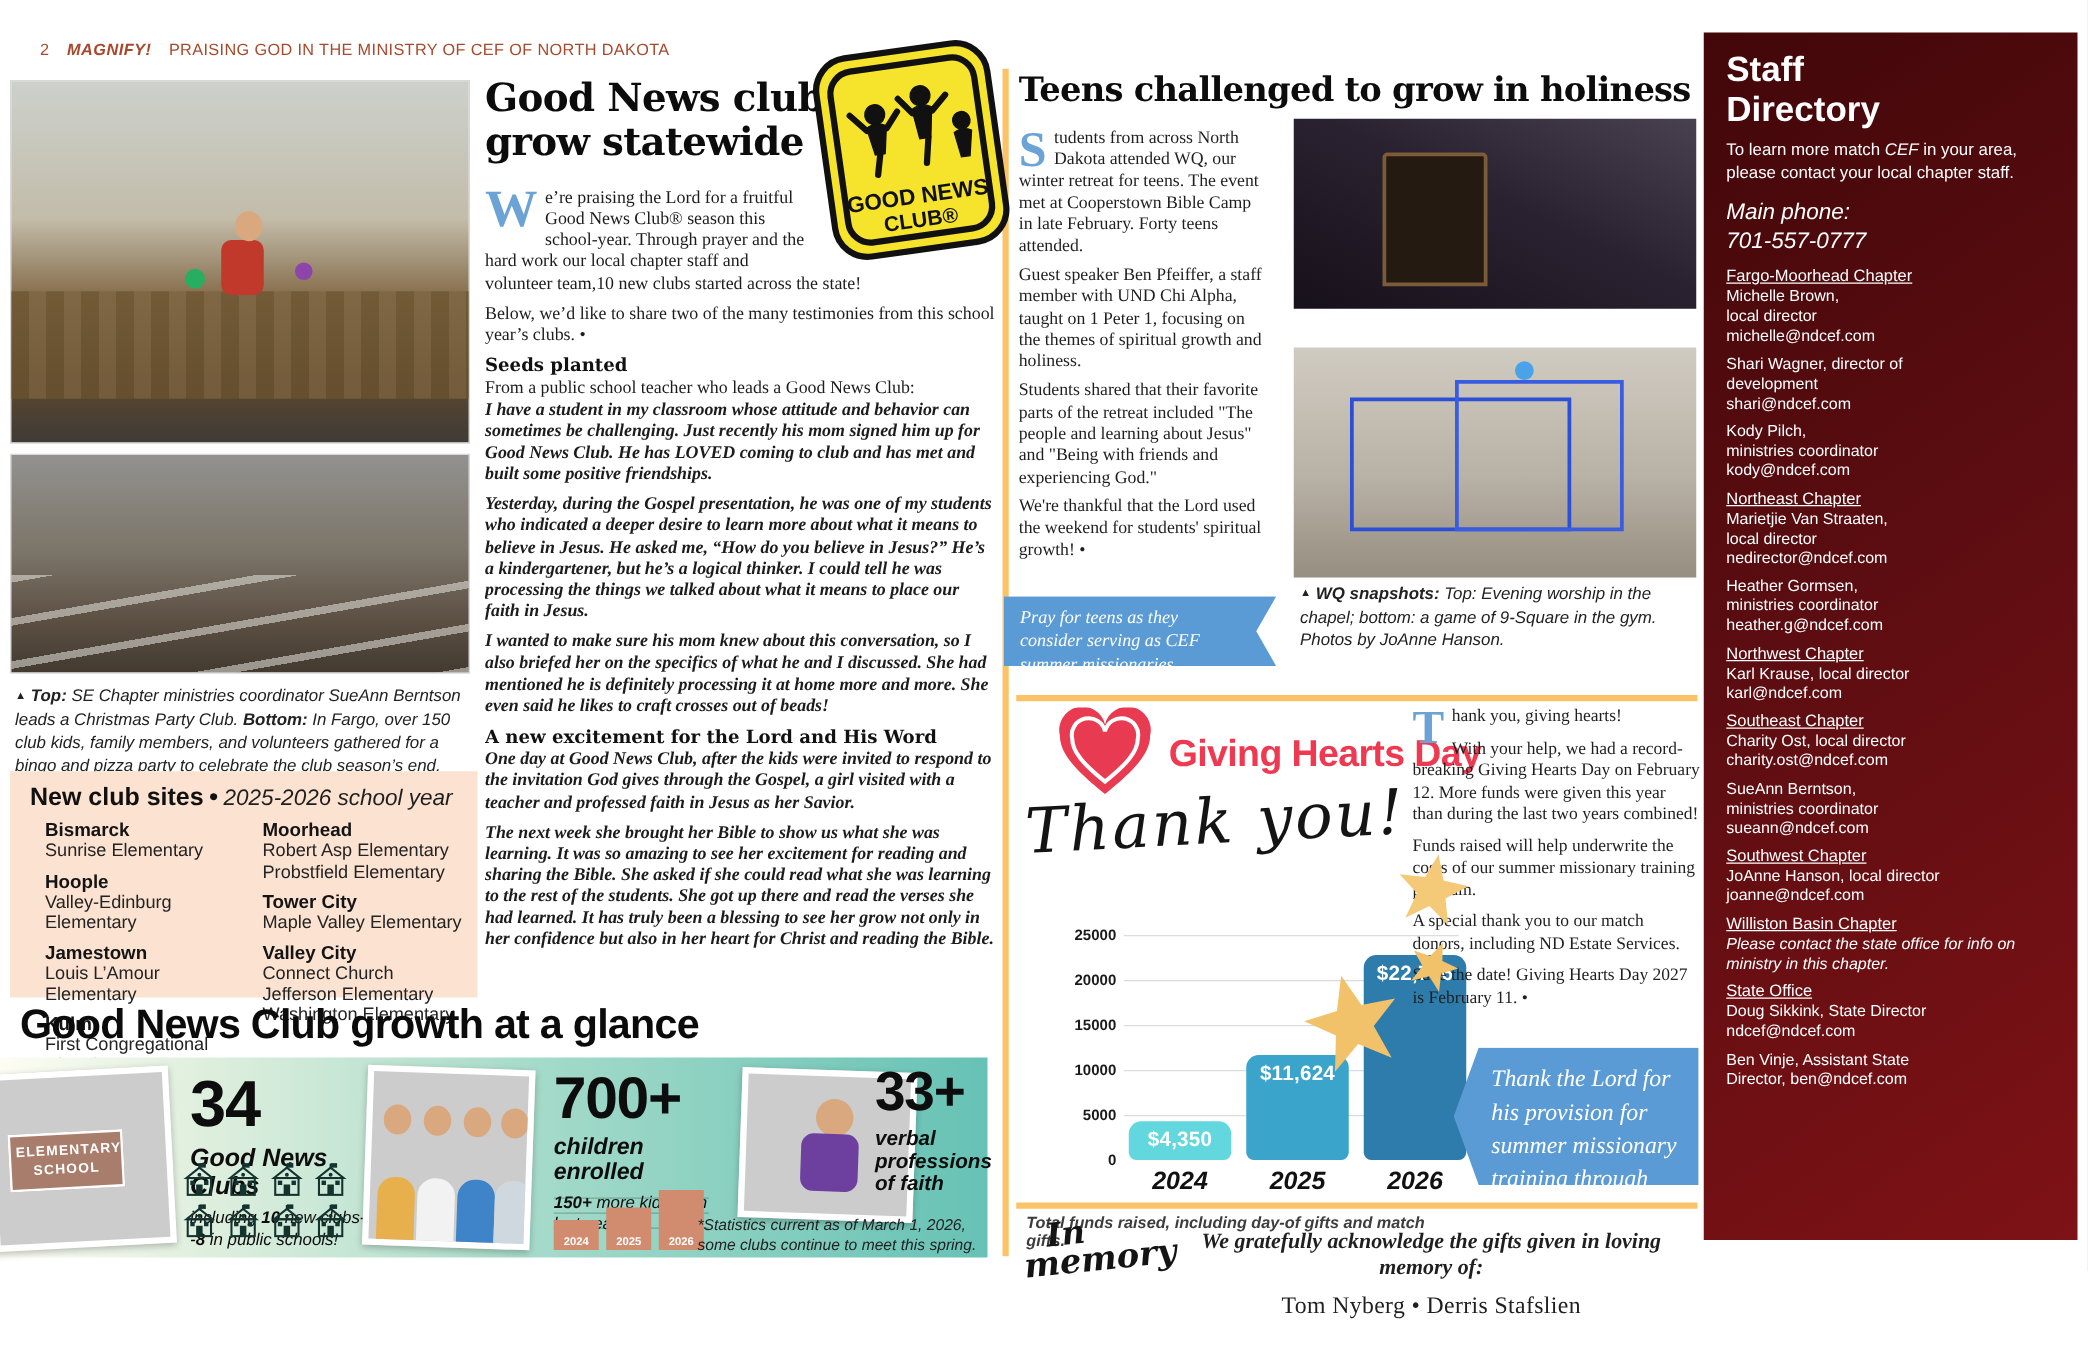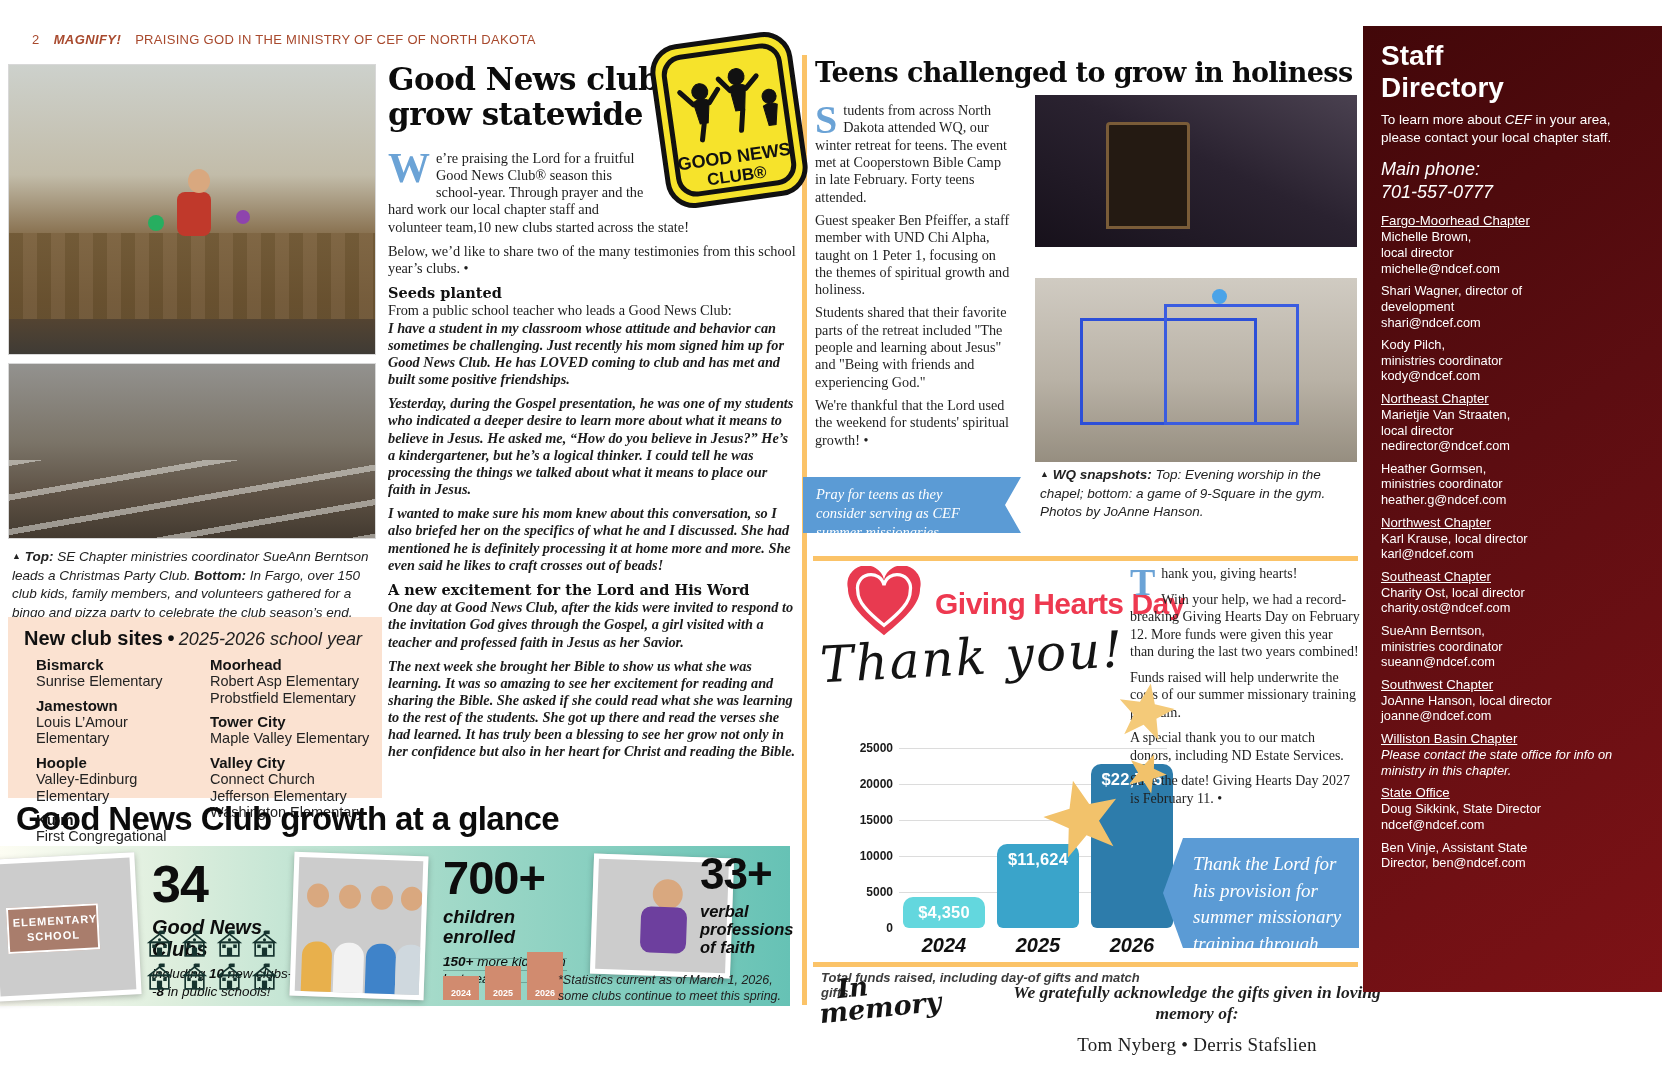--- a/index.html
+++ b/index.html
@@ -114,21 +114,21 @@
   .star { position:absolute; z-index:4; }
   .gh-right { position:absolute; left:1130px; top:565px; width:230px; height:272px; overflow:hidden;
      font-family:"Liberation Serif", serif; font-size:14px; line-height:1.25; }
   .gh-right p { margin-bottom:8px; }
 
   
   .mem-logo { position:absolute; left:818px; top:970px; transform:rotate(-6deg);
      font-family:"DejaVu Serif", serif; font-style:italic; font-weight:bold; color:#141414; }
   .mem-logo .l1 { font-size:26px; margin-left:20px; }
   .mem-logo .l2 { font-size:27px; margin-top:-8px; }
-  .mem-text { position:absolute; left:982px; top:982px; width:430px; text-align:center; }
+  .mem-text { position:absolute; left:930px; top:982px; width:430px; text-align:center; }
   .mem-text .l1 { font-family:"Liberation Serif", serif; font-style:italic; font-weight:bold; font-size:17.5px; }
   .mem-text .l2 { font-family:"Liberation Serif", serif; font-size:19px; margin-top:10px; letter-spacing:.3px; }
 
   
   .sidebar { position:absolute; left:1363px; top:26px; width:299px; height:966px;
      background:linear-gradient(145deg,#420709 0%,#5c0d11 45%,#7e1216 100%);
      color:#fff; padding:14px 18px; overflow:hidden; }
   .sb-title { font-size:28px; font-weight:bold; line-height:1.15; }
   .sb-intro { font-size:13.5px; line-height:1.3; margin-top:7px; }
   .sb-intro .it { font-style:italic; }
@@ -207,26 +207,26 @@
     <h3>New club sites</h3>
     <h3>•</h3>
     <span class="seas">2025-2026 school year</span>
     <div class="cs-cols">
       <div class="cs-col">
         <div class="cs-entry">
           <div class="cs-city">Bismarck</div>
           <div class="cs-school prl">Sunrise Elementary</div>
         </div>
         <div class="cs-entry">
+          <div class="cs-city">Hoople</div>
+          <div class="cs-school prl">Valley-Edinburg Elementary</div>
+        </div>
+        <div class="cs-entry">
           <div class="cs-city">Jamestown</div>
           <div class="cs-school prl">Louis L’Amour Elementary</div>
-        </div>
-        <div class="cs-entry">
-          <div class="cs-city">Hoople</div>
-          <div class="cs-school prl">Valley-Edinburg Elementary</div>
         </div>
         <div class="cs-entry">
           <div class="cs-city">Kulm</div>
           <div class="cs-school prl">First Congregational Church</div>
         </div>
       </div>
       <div class="cs-col">
         <div class="cs-entry">
           <div class="cs-city">Moorhead</div>
           <div class="cs-school prl">Robert Asp Elementary
@@ -382,21 +382,21 @@
   </div>
   <div class="mem-text">
     <div class="l1">We gratefully acknowledge the gifts given in loving memory of:</div>
     <div class="l2">Tom Nyberg  • Derris Stafslien</div>
   </div>
 
   <aside class="sidebar">
     <div class="sb-title prl">Staff
 Directory</div>
     <div class="sb-intro">
-      <span>To learn more about </span><span class="it">CEF</span><span> in your area, please contact your local chapter staff.</span>
+      <span>To learn more match </span><span class="it">CEF</span><span> in your area, please contact your local chapter staff.</span>
     </div>
     <div class="sb-phone">
       <div>Main phone:</div>
       <div>701-557-0777</div>
     </div>
     <div class="dir-sec">
       <div class="dir-head">Fargo-Moorhead Chapter</div>
       <div class="dir-entry prl">Michelle Brown,
 local director
 michelle@ndcef.com</div>

